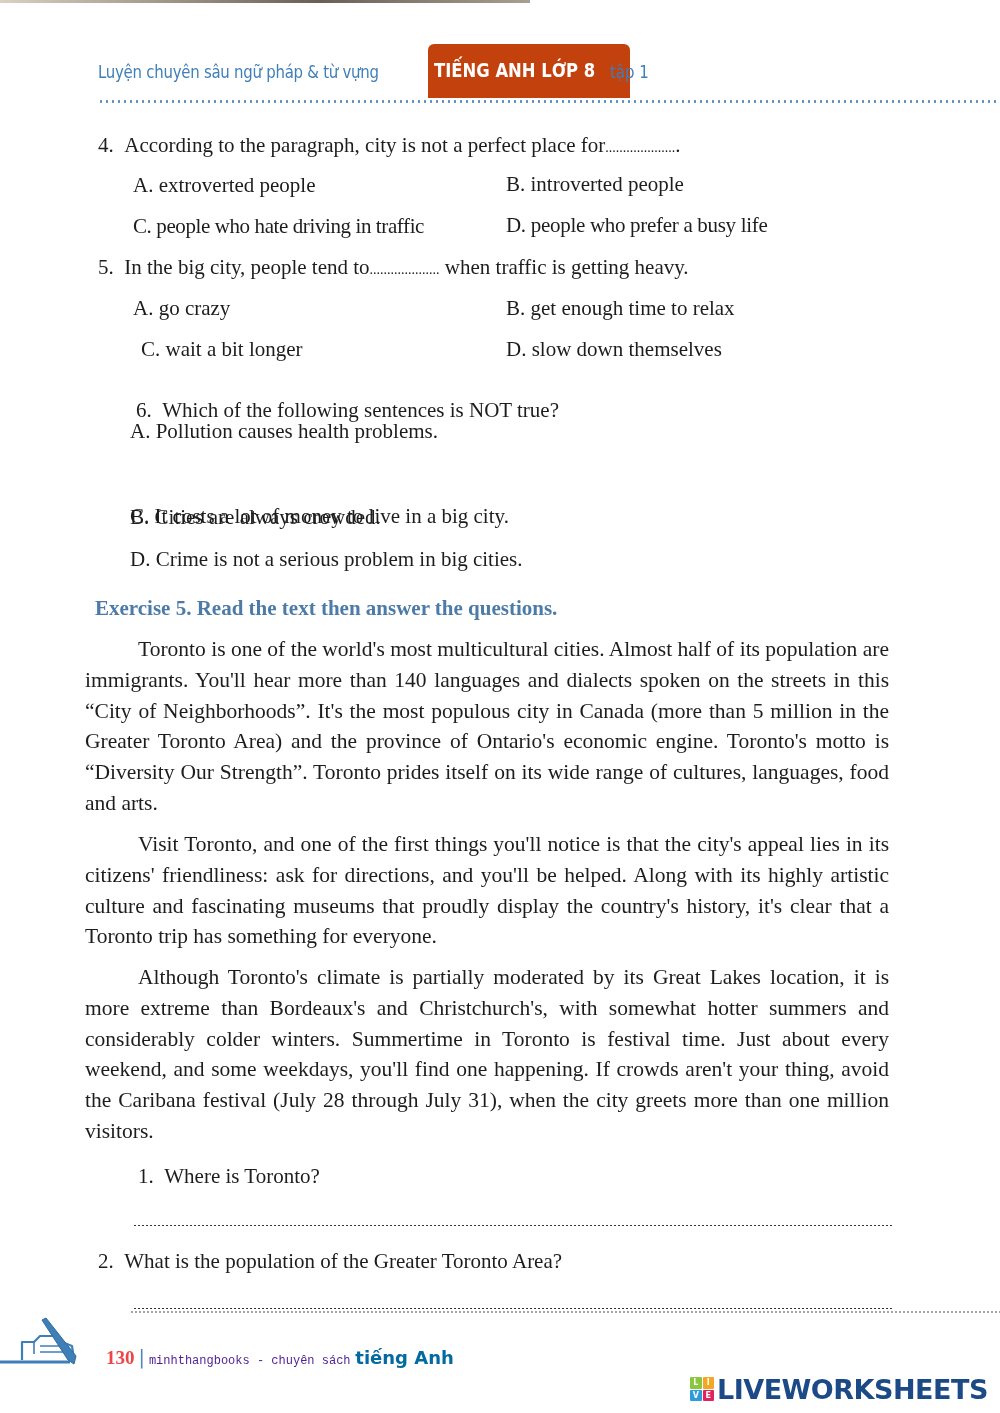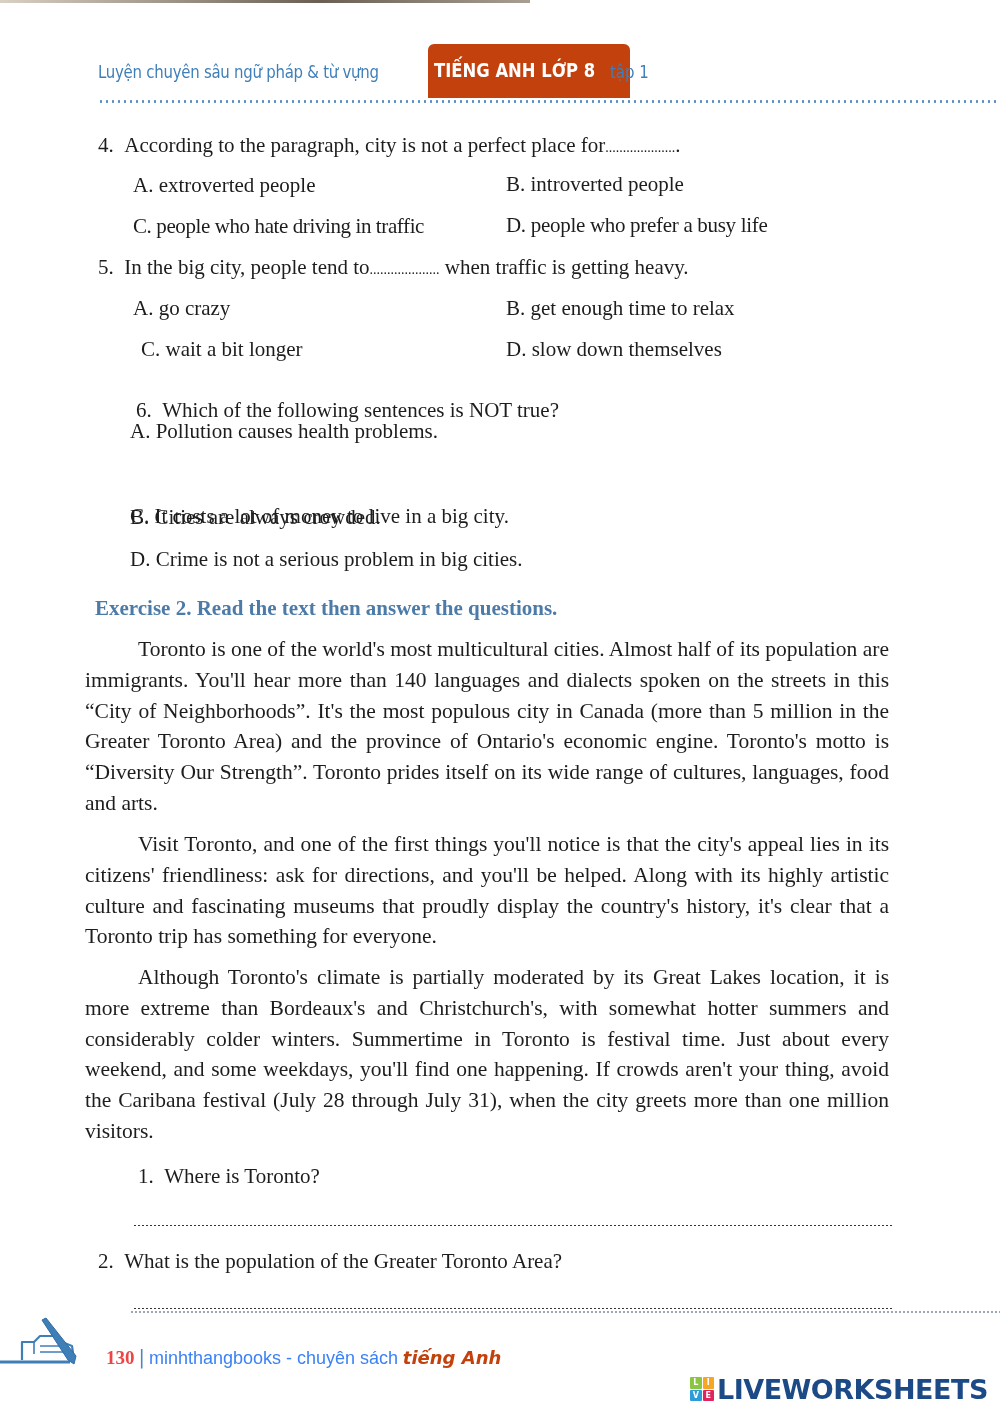--- a/index.html
+++ b/index.html
@@ -24,22 +24,22 @@
     .para p { margin: 0; text-indent: 53px; }
 
     .answer-line { position: absolute; left: 133px; width: 760px; height: 3px; background-image: radial-gradient(circle, #333 0.9px, transparent 1.1px); background-size: 4px 3px; background-repeat: repeat-x; }
 
     
     .footer-dots { position: absolute; left: 130px; top: 1311px; width: 870px; height: 2px; background-image: radial-gradient(circle, #9aa7b3 0.8px, transparent 1px); background-size: 4px 2px; background-repeat: repeat-x; }
     .footer-icon { position: absolute; left: 0; top: 1316px; width: 90px; height: 52px; }
     .footer-text { position: absolute; left: 106px; top: 1346px; white-space: nowrap; font-size: 19px; }
     .footer-page { font-family: "Liberation Serif", serif; font-weight: bold; color: #ef4444; font-size: 19px; margin-top: 28px; }
     .footer-sep { font-family: "DejaVu Sans", sans-serif; color: #4a86c2; margin: 0 4px; }
-    .footer-brand { font-family: Liberation Sans, sans-serif; color: #3b82f6; font-size: 18px; }
-    .footer-em { font-family: "DejaVu Sans", sans-serif; font-weight: bold; color: #c2410c; font-size: 18px; font-style: italic; }
+    .footer-brand { font-family: Liberation Mono, monospace; color: #4c1d95; font-size: 12px; }
+    .footer-em { font-family: "DejaVu Sans", sans-serif; font-weight: bold; color: #0369a1; font-size: 18px; }
 
     .lw { position: absolute; left: 690px; top: 1374px; height: 30px; display: flex; align-items: center; }
     .lw-grid { width: 24px; height: 24px; display: grid; grid-template-columns: 1fr 1fr; grid-template-rows: 1fr 1fr; gap: 1px; margin-right: 3px; }
     .lw-grid div { font-family: "DejaVu Sans", sans-serif; font-size: 8px; font-weight: bold; color: #fff; display: flex; align-items: center; justify-content: center; border-radius: 1px; }
     .lw-text { font-family: "DejaVu Sans", sans-serif; font-weight: bold; font-size: 27px; color: #1b4a86; letter-spacing: -0.5px; }
   </style>
 </head>
 <body>
 
 <div class="top-strip"></div>
@@ -70,21 +70,21 @@
 <div class="txt" style="left:506px; top:339px;">D. slow down themselves</div>
 
 <div class="txt" style="left:96px; top:400px;margin-left:40px;">
   <span>6.</span>&nbsp;&nbsp;<span>Which of the following sentences is NOT true?</span>
 </div>
 <div class="txt" style="left:130px; top:421px;">A. Pollution causes health problems.</div>
 <div class="txt" style="left:130px; top:463px;margin-top:44px;">B. Cities are always crowded.</div>
 <div class="txt" style="left:130px; top:506px;">C. It costs a lot of money to live in a big city.</div>
 <div class="txt" style="left:130px; top:549px;">D. Crime is not a serious problem in big cities.</div>
 
-<div class="ex-title">Exercise 2. Read the text then answer the questions.</div>
+<div class="ex-title">Exercise 5. Read the text then answer the questions.</div>
 
 <div class="para" style="top:634px;">
   <p>Toronto is one of the world's most multicultural cities. Almost half of its population are immigrants. You'll hear more than 140 languages and dialects spoken on the streets in this “City of Neighborhoods”. It's the most populous city in Canada (more than 5 million in the Greater Toronto Area) and the province of Ontario's economic engine. Toronto's motto is “Diversity Our Strength”. Toronto prides itself on its wide range of cultures, languages, food and arts.</p>
 </div>
 <div class="para" style="top:829px;">
   <p>Visit Toronto, and one of the first things you'll notice is that the city's appeal lies in its citizens' friendliness: ask for directions, and you'll be helped. Along with its highly artistic culture and fascinating museums that proudly display the country's history, it's clear that a Toronto trip has something for everyone.</p>
 </div>
 <div class="para" style="top:962px;">
   <p>Although Toronto's climate is partially moderated by its Great Lakes location, it is more extreme than Bordeaux's and Christchurch's, with somewhat hotter summers and considerably colder winters. Summertime in Toronto is festival time. Just about every weekend, and some weekdays, you'll find one happening. If crowds aren't your thing, avoid the Caribana festival (July 28 through July 31), when the city greets more than one million visitors.</p>
 </div>

